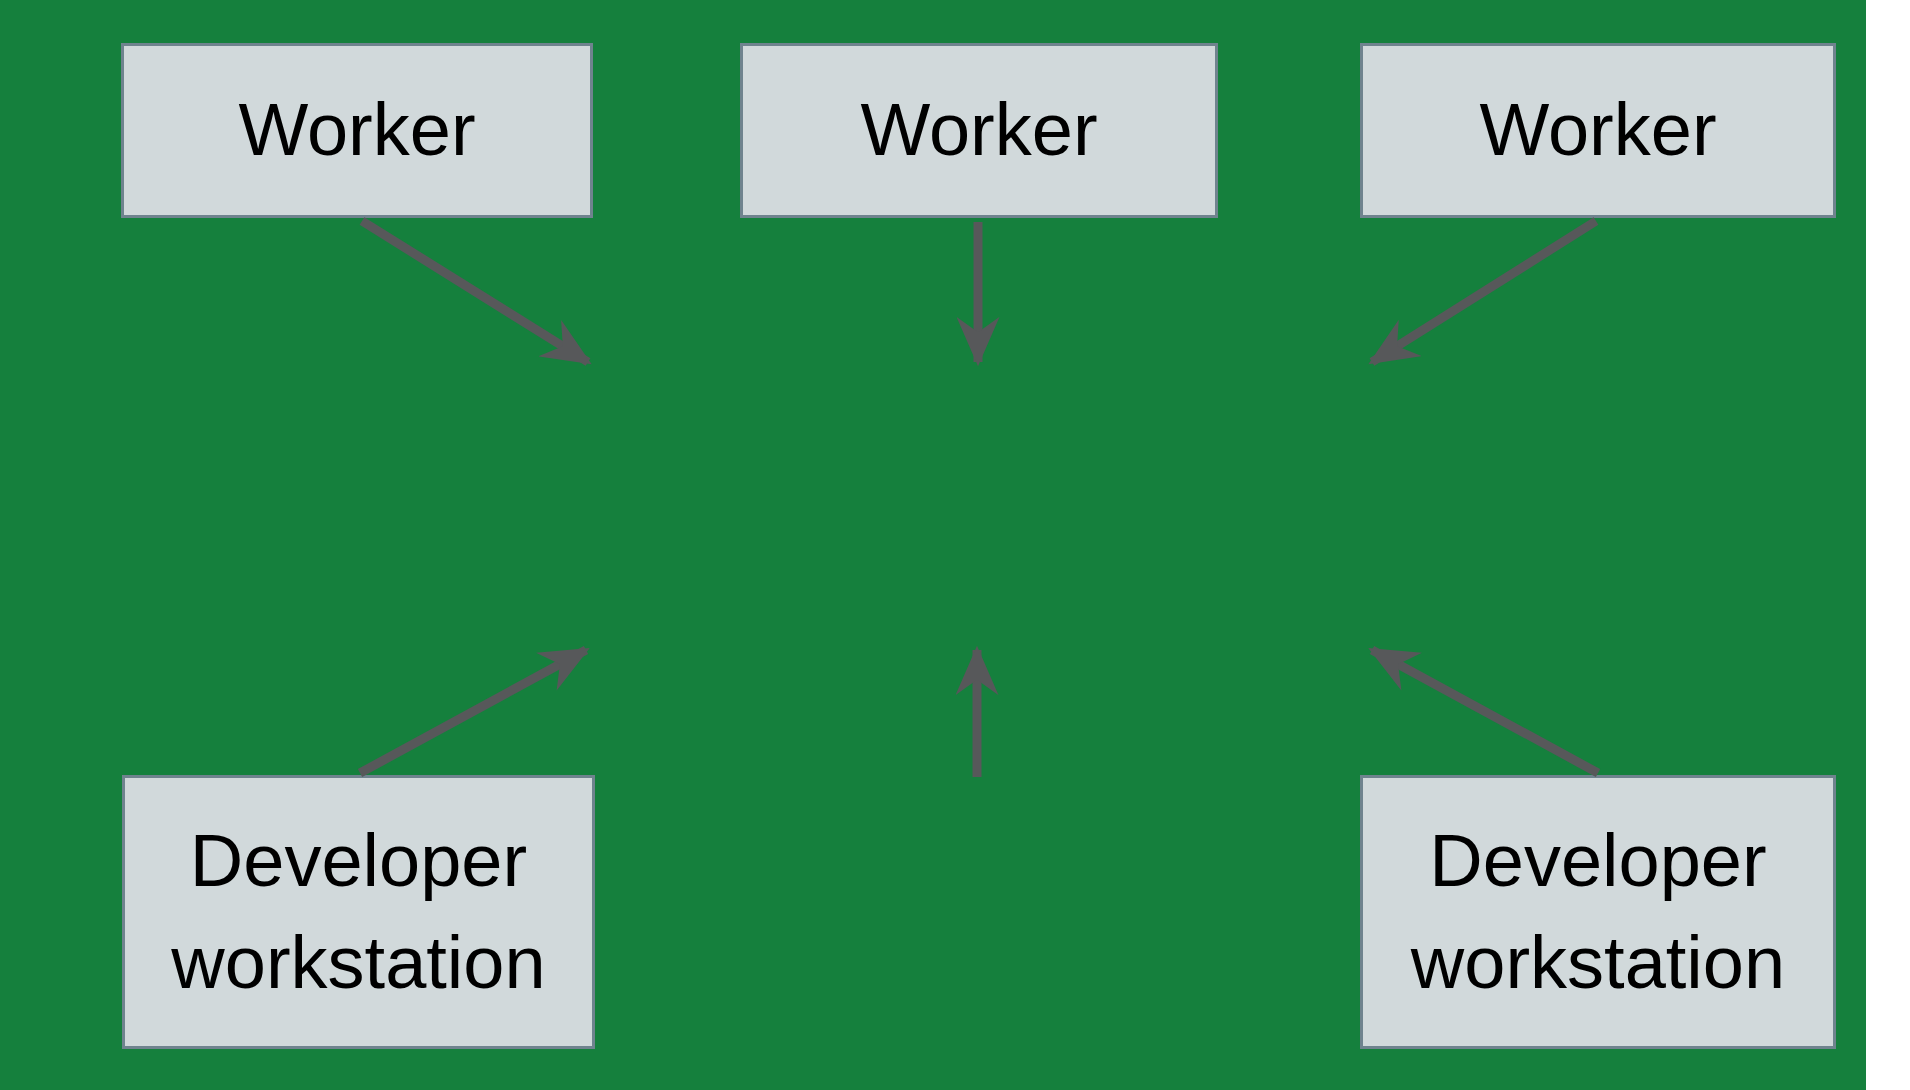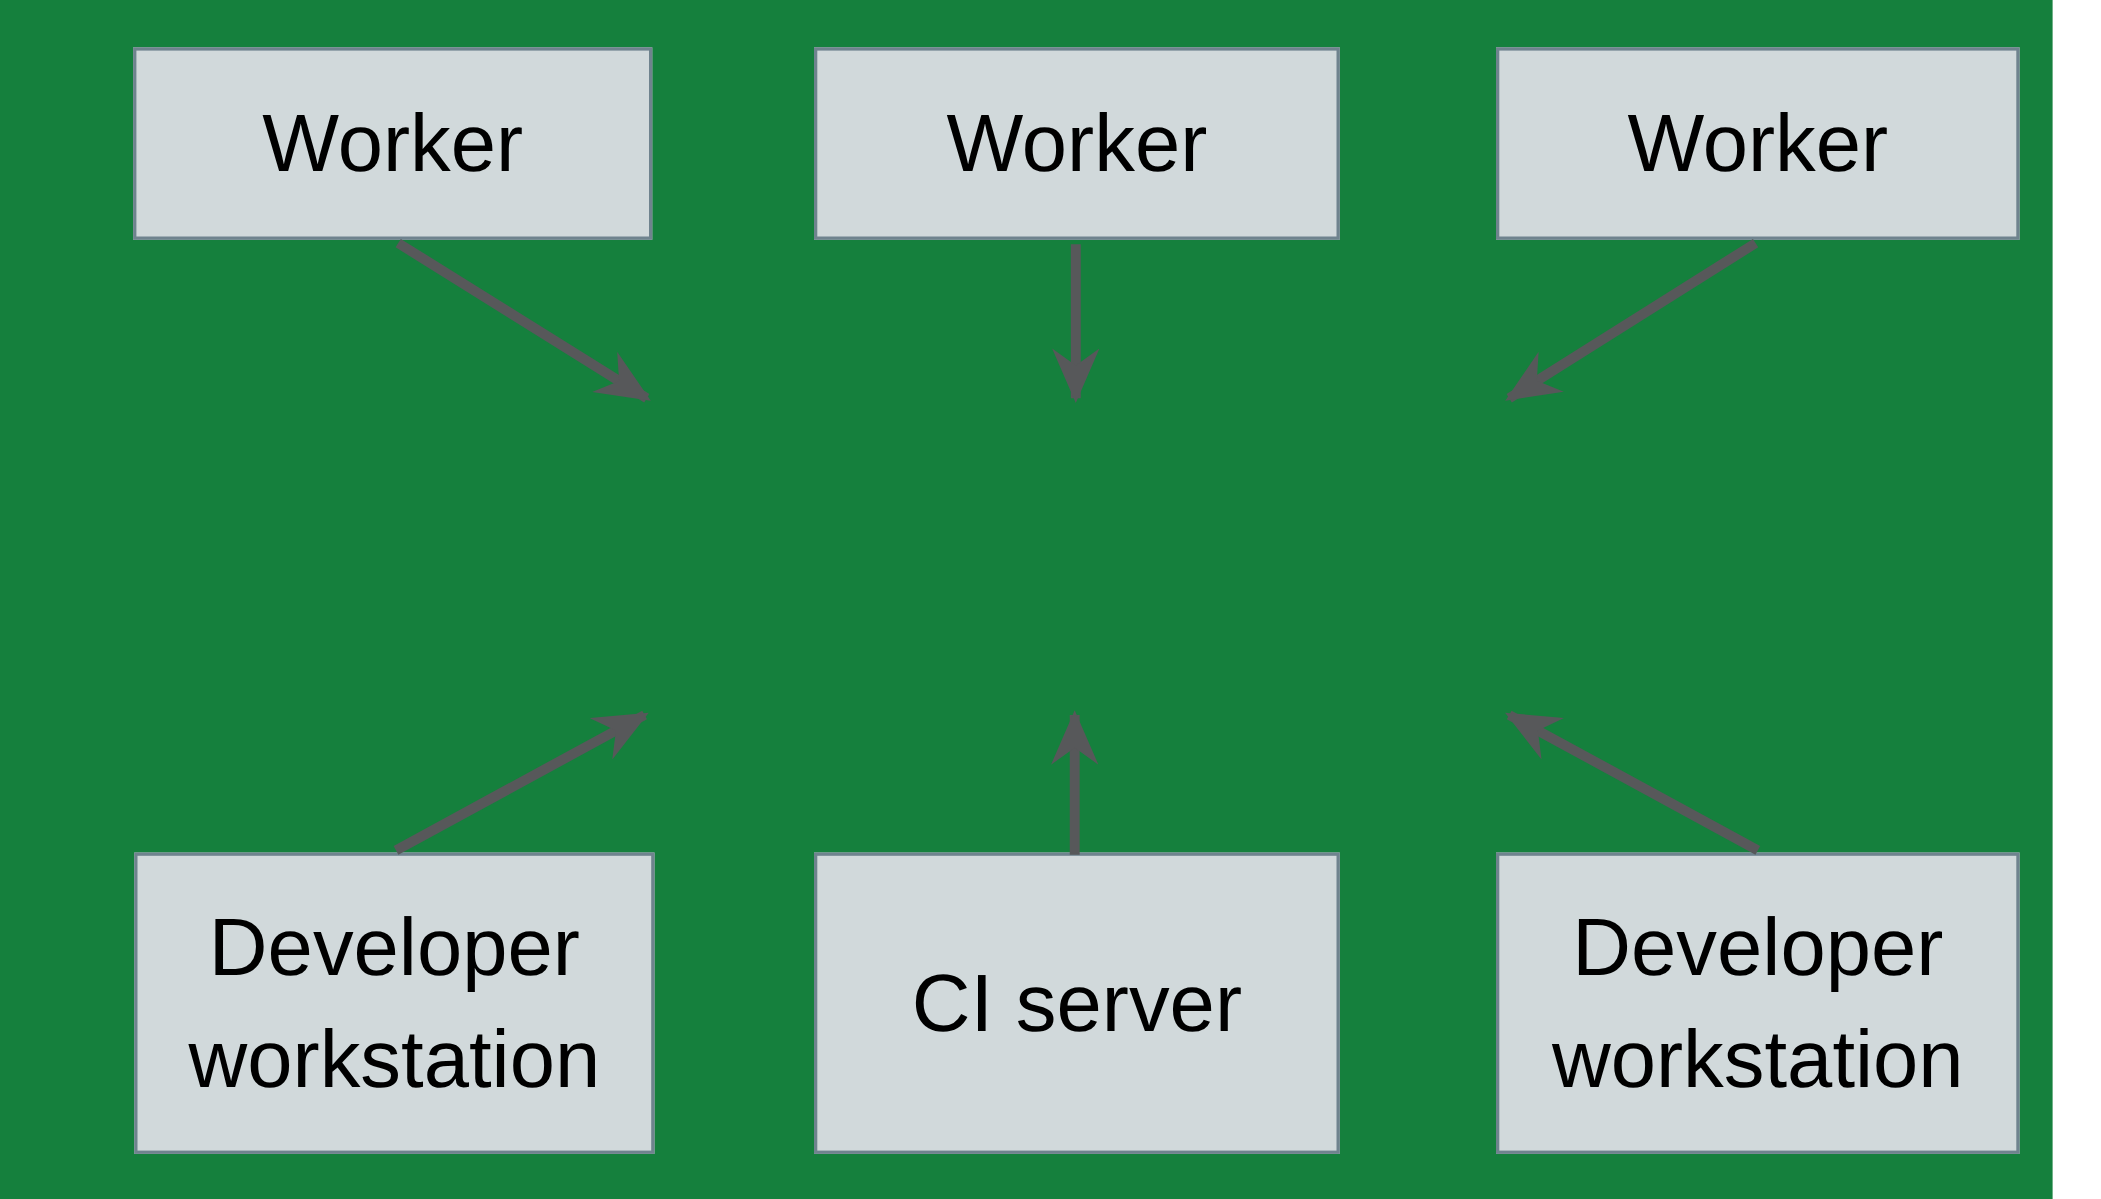--- a/index.html
+++ b/index.html
@@ -69,23 +69,20 @@
 
   <div class="node worker-3">
     <span>Worker</span>
   </div>
 
 
   <div class="node dev-left">
     <span>Developer workstation</span>
   </div>
 
-  <div class="node ci-server">
-    <span>CI server</span>
-  </div>
 
   <div class="node dev-right">
     <span>Developer workstation</span>
   </div>
 
   <svg class="arrows" width="1910" height="1090" viewBox="0 0 1910 1090">
     <defs>
       <marker id="ah" viewBox="0 0 12 10" refX="10.5" refY="5" markerWidth="52" markerHeight="43" markerUnits="userSpaceOnUse" orient="auto">
         <path class="head" d="M 0,0 L 11.5,5 L 0,10 L 3.6,5 Z"></path>
       </marker>

